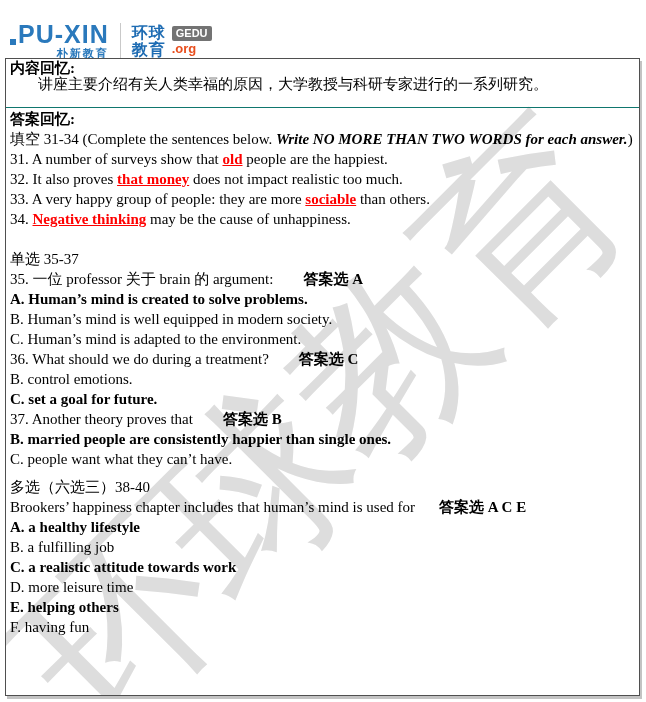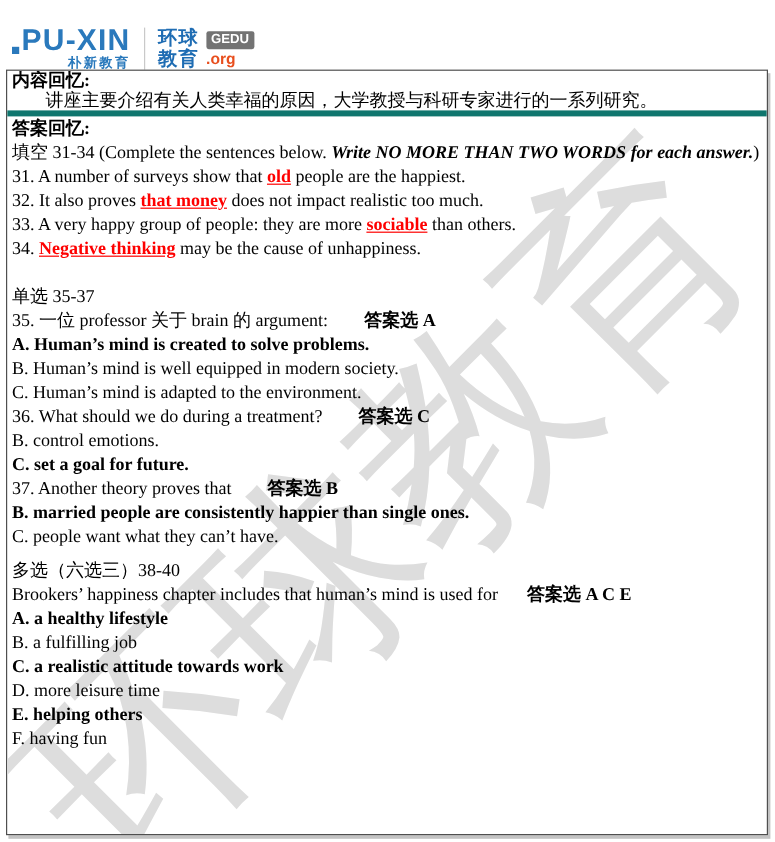--- a/index.html
+++ b/index.html
@@ -51,21 +51,21 @@
   }
   .watermark {
     position:absolute; left:50%; top:368px;
     transform:translate(-50%,-50%) rotate(-45deg);
     font-size:190px; color:#dddddd; white-space:nowrap;
     z-index:0; pointer-events:none;
     font-family:"DejaVu Serif","Liberation Serif",serif;
   }
   .doc-content { position:relative; z-index:1; }
 
-  .row1 { padding:1px 4px 0 4px; border-bottom:5px solid #0f766e; }
+  .row1 { padding:1px 4px 15px 4px; border-bottom:1px solid #0f766e; }
   .row1 .ln { line-height:16px; }
   .row2 { padding:1px 4px 0 4px; }
   .ln { line-height:20px; white-space:nowrap; }
   .indent { text-indent:28px; }
   .bold { font-weight:bold; }
   .em-bi { font-weight:bold; font-style:italic; }
   .red { color:#000000; font-weight:bold; }
   .ans { color:#fe0000; font-weight:bold; text-decoration:underline; }
   .ansgap { margin-left:30px; }
   .ansgap-sm { margin-left:24px; }

